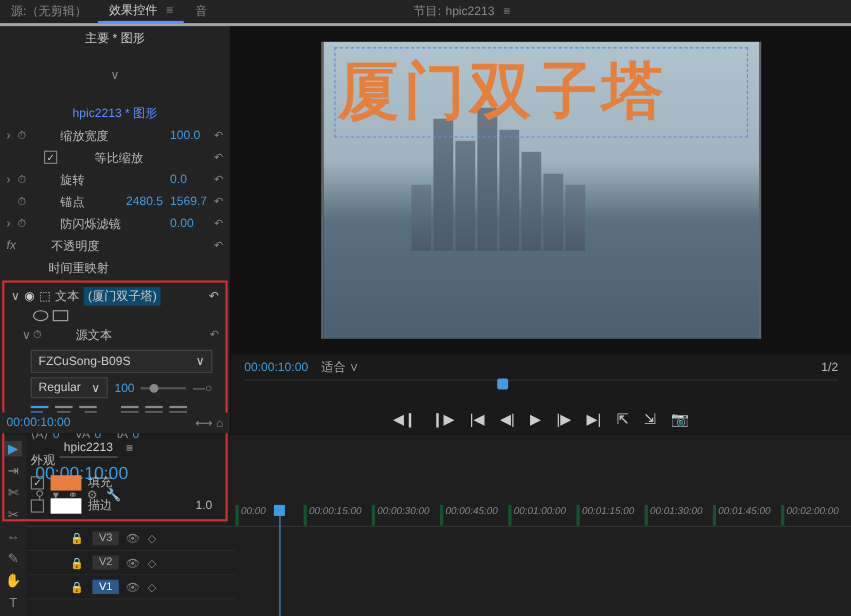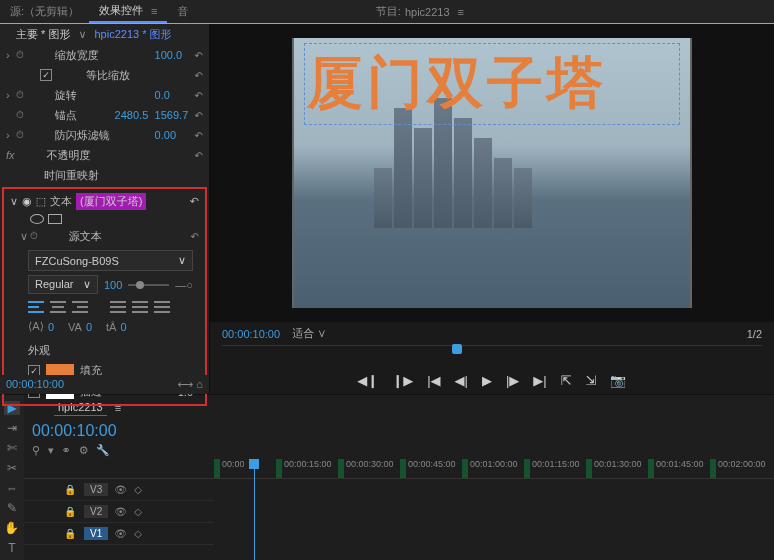--- a/index.html
+++ b/index.html
@@ -1,31 +1,31 @@
 <!DOCTYPE html>
 <html><head>
 <meta charset="utf-8">
 <style>
 * { margin: 0; padding: 0; box-sizing: border-box; font-family: "Microsoft YaHei", sans-serif; }
 body { background: #1a1a1a; color: #b8b8b8; font-size: 11px; width: 774px; height: 560px; overflow: hidden; position: relative; }
-.top-tabs { display: flex; height: 24px; background: #232323; border-bottom: 1px solid #a3a3a3; }
+.top-tabs { display: flex; height: 24px; background: #232323; border-bottom: 3px solid #a3a3a3; }
 .top-tabs .tab { padding: 4px 10px; color: #888; cursor: pointer; display: flex; align-items: center; gap: 4px; }
 .top-tabs .tab.active { color: #d0d0d0; border-bottom: 2px solid #5a8fff; }
 .top-tabs .menu-icon { margin-left: 4px; color: #888; }
 .main { display: flex; height: 370px; }
 .left-panel { width: 210px; background: #232323; border-right: 1px solid #111; display: flex; flex-direction: column; position: relative; }
 .prop-row { display: flex; align-items: center; padding: 3px 6px; height: 20px; }
 .prop-row .chevron { width: 10px; color: #888; }
 .prop-row .label { flex: 1; color: #bbb; padding-left: 28px; }
 .prop-row .value { color: #3e9de0; min-width: 40px; }
 .prop-row .reset-icon { color: #888; font-size: 10px; }
 .fx-icon { font-style: italic; color: #888; margin-right: 4px; }
 .red-box { border: 2px solid #d13030; margin: 2px; padding: 2px 0; }
 .text-effect-header { display: flex; align-items: center; gap: 4px; padding: 2px 6px; }
-.text-effect-header .name-badge { background: #a21caf; padding: 1px 4px; color: #ccc; }
+.text-effect-header .name-badge { background: #0c4a6e; padding: 1px 4px; color: #ccc; }
 .shape-icons { display: flex; gap: 4px; padding: 2px 6px 2px 26px; }
 .shape-icons .oval { width: 14px; height: 10px; border: 1px solid #aaa; border-radius: 50%; }
 .shape-icons .rect { width: 14px; height: 10px; border: 1px solid #aaa; }
 .font-select { margin: 4px 12px 4px 24px; background: #2a2a2a; border: 1px solid #444; padding: 3px 6px; color: #ccc; display: flex; justify-content: space-between; align-items: center; }
 .weight-row { display: flex; align-items: center; gap: 6px; margin: 4px 12px 4px 24px; }
 .weight-select { background: #2a2a2a; border: 1px solid #444; padding: 2px 6px; color: #ccc; width: 70px; display: flex; justify-content: space-between; }
 .size-val { color: #3e9de0; }
 .slider { flex: 1; height: 2px; background: #555; position: relative; }
 .slider .thumb { width: 8px; height: 8px; background: #888; border-radius: 50%; position: absolute; top: -3px; left: 8px; }
 .align-row { display: flex; gap: 6px; margin: 6px 12px 4px 24px; }
@@ -57,34 +57,34 @@
 .timeline-section { height: 166px; background: #1e1e1e; border-top: 1px solid #111; display: flex; }
 .toolbar { width: 24px; background: #232323; display: flex; flex-direction: column; gap: 6px; padding: 6px 4px; align-items: center; }
 .toolbar .tool { width: 16px; height: 16px; color: #888; cursor: pointer; font-size: 12px; display:flex; align-items:center; justify-content:center; }
 .toolbar .tool.active { color: #3e9de0; background: #3a3a3a; }
 .timeline-main { flex: 1; display: flex; flex-direction: column; }
 .timeline-header { padding: 4px 8px; display: flex; align-items: center; gap: 8px; }
 .timeline-tab { color: #ccc; border-bottom: 1px solid #666; padding: 2px 4px; }
 .timeline-tc { color: #3e9de0; font-size: 16px; padding: 2px 8px; }
 .timeline-icons { display: flex; gap: 8px; padding: 2px 8px; color: #888; }
 .ruler { height: 20px; display: flex; font-size: 9px; color: #888; border-bottom: 1px solid #333; padding-left: 190px; position: relative; }
-.ruler .tick { width: 62px; border-left: 6px solid #14532d; padding-left: 2px; }
+.ruler .tick { width: 62px; border-left: 3px solid #14532d; padding-left: 2px; font-style: italic; }
 .ruler .playhead-line { position: absolute; left: 230px; top: 0; bottom: -100px; width: 1px; background: #3e9de0; }
 .ruler .playhead-top { position: absolute; left: 225px; top: 0; width: 10px; height: 10px; background: #3e9de0; }
 .tracks { display: flex; }
 .track-headers { width: 190px; }
 .track-row { height: 22px; display: flex; align-items: center; gap: 6px; padding: 0 8px 0 40px; border-bottom: 1px solid #2a2a2a; }
 .track-row .lock, .track-row .eye, .track-row .mute { color: #888; font-size: 10px; width: 14px; }
 .track-row .name { background: #333; padding: 1px 6px; color: #aaa; font-size: 10px; }
 .track-row.video1 .name { background: #2a5a8a; color: #fff; }
 .track-content { flex: 1; position: relative; }
 .clip { position: absolute; height: 20px; top: 45px; left: 28px; width: 100px; background: #e078c0; border: 1px solid #c058a0; font-size: 9px; color: #333; padding: 2px; overflow: hidden; }
 .red-marker { position: absolute; top: 0px; left: 28px; width: 62px; height: 44px; border: 2px solid #d13030; }
 .thumb-in-marker { position: absolute; top: 22px; left: 60px; width: 24px; height: 20px; background: #ccc; }
-.breadcrumb { display: flex; gap: 8px; padding: 3px 16px; align-items: center; }
+.breadcrumb { display: flex; gap: 20px; padding: 3px 6px; align-items: center; flex-direction: column; }
 .breadcrumb .item { color: #ccc; }
 .breadcrumb .link { color: #5a8fff; }
 .clock-icon { color: #888; margin-right: 3px; font-size: 10px; }
 </style>
 </head>
 <body>
 
 <div class="top-tabs">
   <div class="tab">源:（无剪辑）</div>
   <div class="tab active">

